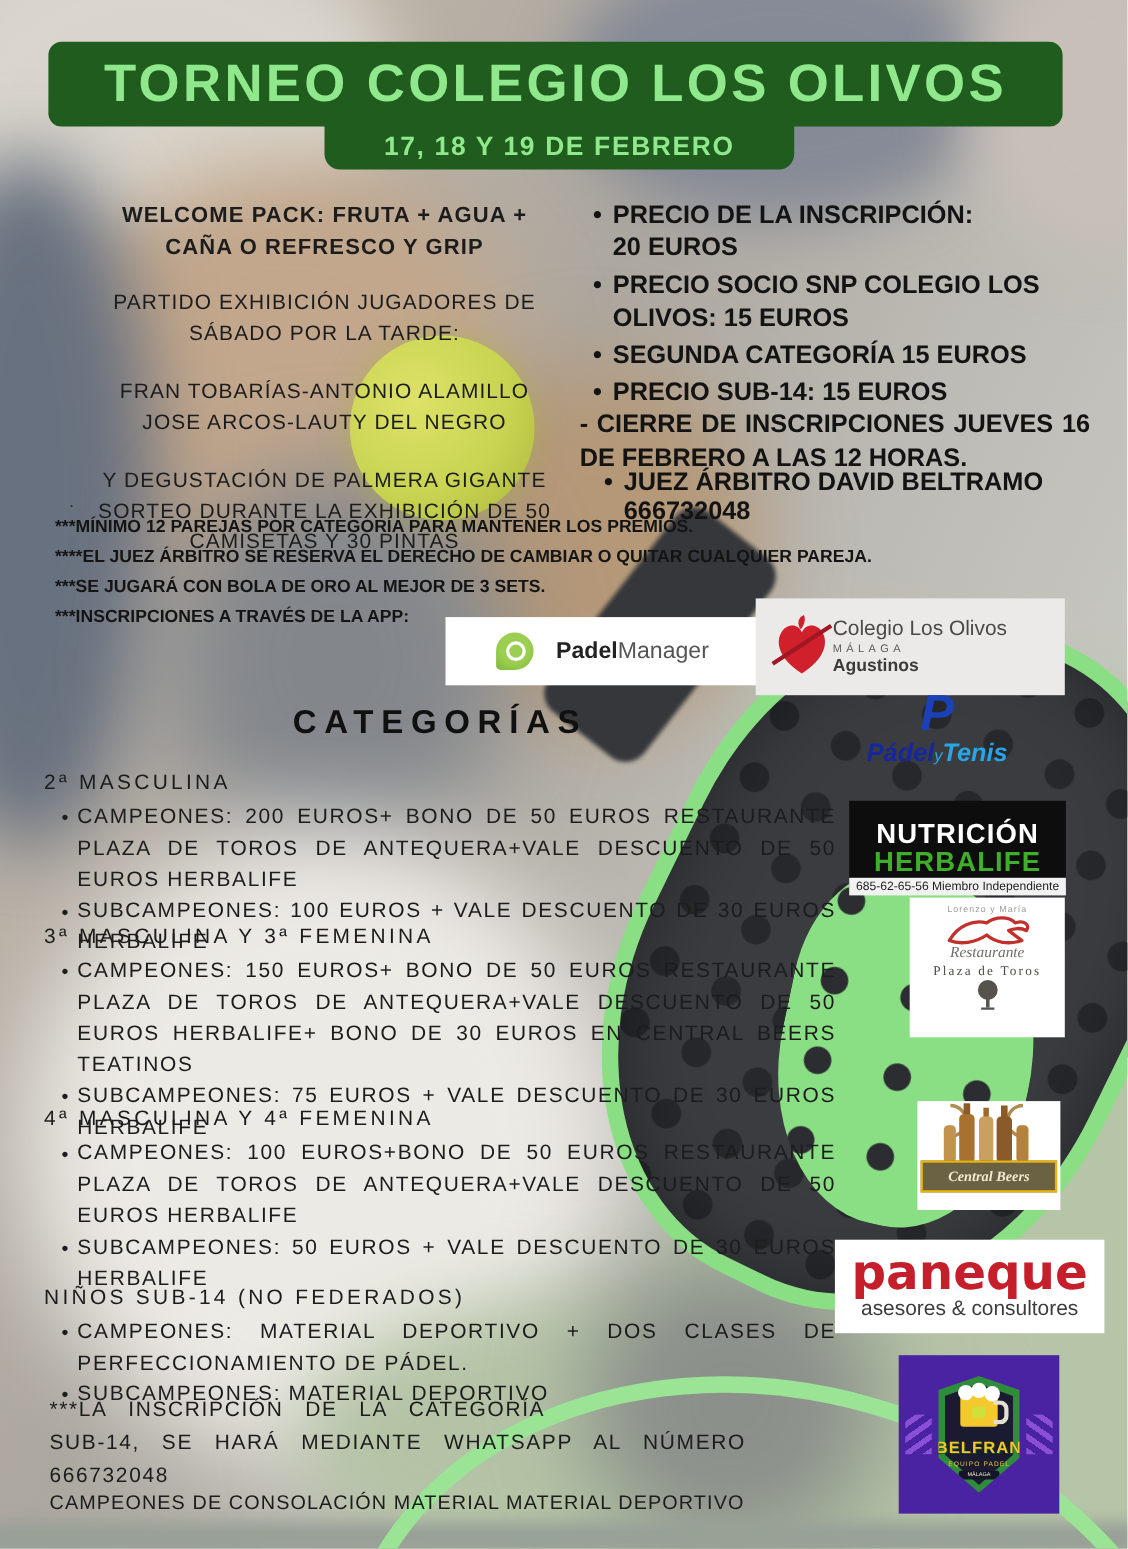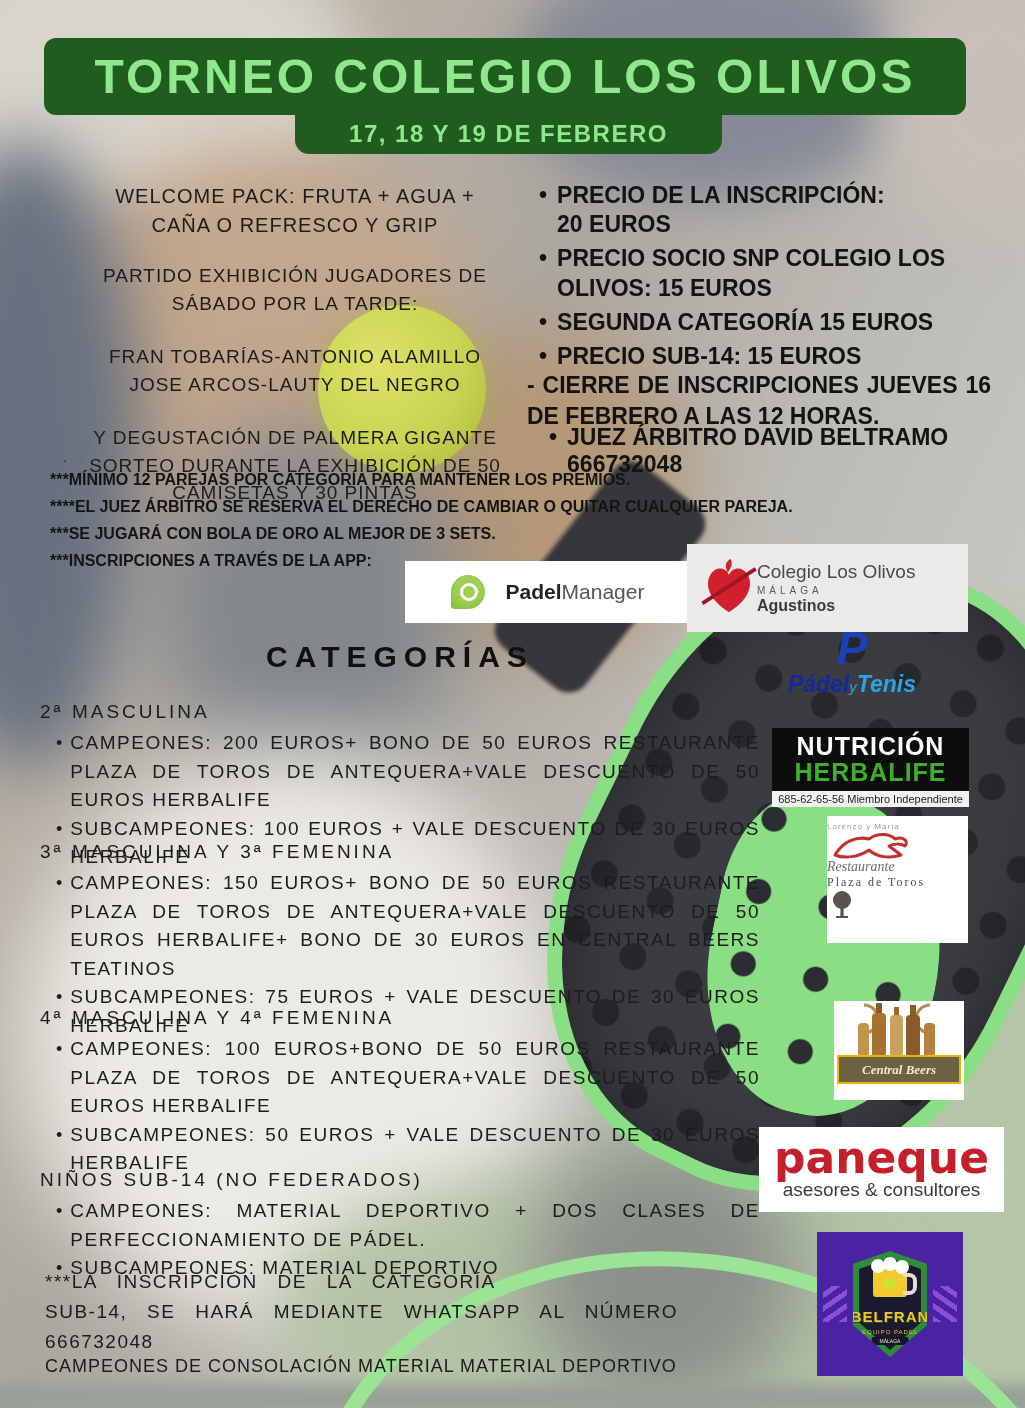--- a/index.html
+++ b/index.html
@@ -58,21 +58,21 @@
   .banner-sub {
     position:absolute; left:295px; top:113px; width:427px; height:41px; z-index:2;
     background:#1f5c1d; border-radius:0 0 14px 14px; display:flex; align-items:center; justify-content:center;
   }
   .banner-sub span { color:#8fe88b; font-size:24px; font-weight:700; letter-spacing:1.5px; white-space:nowrap; }
   
   .hand { color:#1c1c1c; letter-spacing:1px; }
   .pre { white-space:pre-line; }
   .intro { position:absolute; left:45px; top:182px; width:500px; text-align:center; z-index:2; }
   .intro p { margin:0; font-size:19px; line-height:1.45; }
-  .intro .p1 { margin-bottom:22px; font-size:20px; }
+  .intro .p1 { margin-bottom:22px; font-size:20px;font-weight:bold; }
   .intro .p2 { margin-bottom:26px; }
   .intro .p3 { margin-bottom:26px; }
   .stray-mark { position:absolute; left:63px; top:448px; font-size:15px; color:#222; z-index:2; }
   .pricing { position:absolute; left:537px; top:181px; width:452px; z-index:2; list-style:none; margin:0; padding:0; }
   .pricing li { display:flex; font-size:23px; font-weight:700; color:#131313; line-height:1.27; margin-bottom:5px; }
   .pricing li::before { content:"•"; margin:0 10px 0 2px; font-size:23px; }
   .closing { position:absolute; left:527px; top:370px; width:464px; font-size:23px; font-weight:700; color:#131313; line-height:1.33; text-align:justify; z-index:2; }
   .referee { position:absolute; left:549px; top:424px; width:450px; display:flex; font-size:23px; font-weight:700; color:#131313; z-index:2; }
   .referee::before { content:"•"; margin-right:10px; }
   .notes { position:absolute; left:50px; top:471px; width:770px; z-index:2; }
@@ -97,25 +97,25 @@
   .pm-text .l { font-weight:400; color:#555; }
   .colegio-box { left:687px; top:544px; width:281px; height:88px; background:#eceae8; display:flex; align-items:center; padding-left:14px; box-sizing:border-box; }
   .colegio-text { }
   .colegio-name { font-size:19px; color:#4a4a4a; }
   .colegio-city { font-size:10px; letter-spacing:4px; color:#5a5a5a; margin-top:2px; }
   .colegio-order { font-size:16px; font-weight:700; color:#3a3a3a; margin-top:1px; }
   .pyt { position:absolute; left:740px; top:627px; width:224px; text-align:center; z-index:2; }
   .pyt-p { font-size:46px; font-weight:700; font-style:italic; color:#1a41b8; line-height:.95; }
   .pyt-line { font-style:italic; font-weight:700; font-size:23px; }
   .pyt-line .dk { color:#14279e; } .pyt-line .sm { color:#2aa4e4; font-size:15px; font-weight:400; } .pyt-line .lt { color:#2aa4e4; }
-  .hb-box { left:772px; top:728px; width:197px; height:79px; background:#0d0d0d; display:flex; flex-direction:column; align-items:center; justify-content:flex-start; padding-top:5px; box-sizing:border-box; }
+  .hb-box { left:772px; top:728px; width:197px; height:79px; background:#0d0d0d; display:flex; flex-direction:column; align-items:center; justify-content:flex-start; padding-top:17px; box-sizing:border-box; }
   .hb1 { color:#fff; font-size:25px; font-weight:700; letter-spacing:1px; line-height:1.05; }
   .hb2 { color:#3fae2a; font-size:25px; font-weight:700; letter-spacing:1px; line-height:1.05; }
   .hb-strip { margin-top:auto; width:100%; background:#f2f2f2; font-size:11px; color:#222; text-align:center; padding:2px 0; }
-  .plaza-box { left:827px; top:816px; width:141px; height:127px; display:flex; flex-direction:column; align-items:flex-start; padding-top:6px; box-sizing:border-box; }
+  .plaza-box { left:827px; top:816px; width:141px; height:127px; display:flex; flex-direction:column; align-items:center; padding-top:6px; box-sizing:border-box; }
   .plaza-owners { font-size:8px; letter-spacing:1px; color:#9a9a96; }
   .plaza-rest { font-family:"Liberation Serif", serif; font-style:italic; font-size:14px; color:#6d6d68; margin-top:-2px; }
   .plaza-name { font-family:"Liberation Serif", serif; font-size:12px; letter-spacing:2px; color:#4c4c48; }
   .beers-box { left:834px; top:1001px; width:130px; height:99px; position:absolute; }
   .beers-ribbon { position:absolute; left:3px; right:3px; bottom:16px; height:25px; background:#6b6143; border:2px solid #eab308; display:flex; align-items:center; justify-content:center; }
   .beers-ribbon span { font-family:"Liberation Serif", serif; font-style:italic; font-weight:700; font-size:13px; color:#f2e9ce; white-space:nowrap; }
   .paneque-box { left:759px; top:1127px; width:245px; height:85px; display:flex; flex-direction:column; align-items:center; justify-content:center; }
   .paneque-name { font-family:"DejaVu Sans", sans-serif; font-size:44px; font-weight:700; color:#c41f2a; line-height:.9; }
   .paneque-tag { font-size:19px; color:#3c3c3c; margin-top:2px; }
   .belfran-box { left:817px; top:1232px; width:146px; height:144px; background:#4a23a3; display:flex; align-items:center; justify-content:center; }

